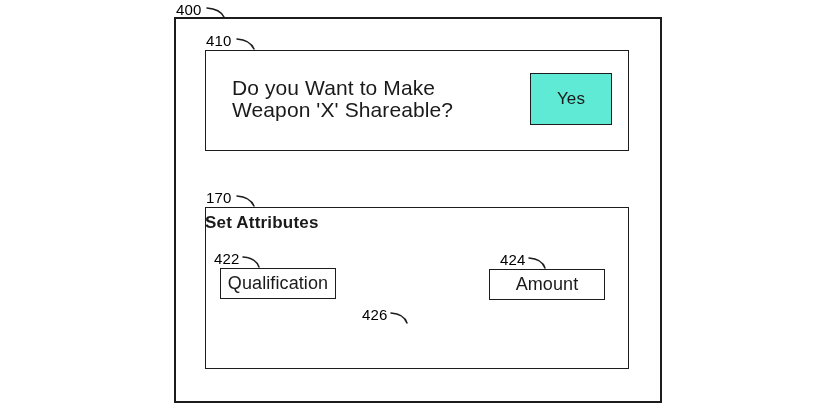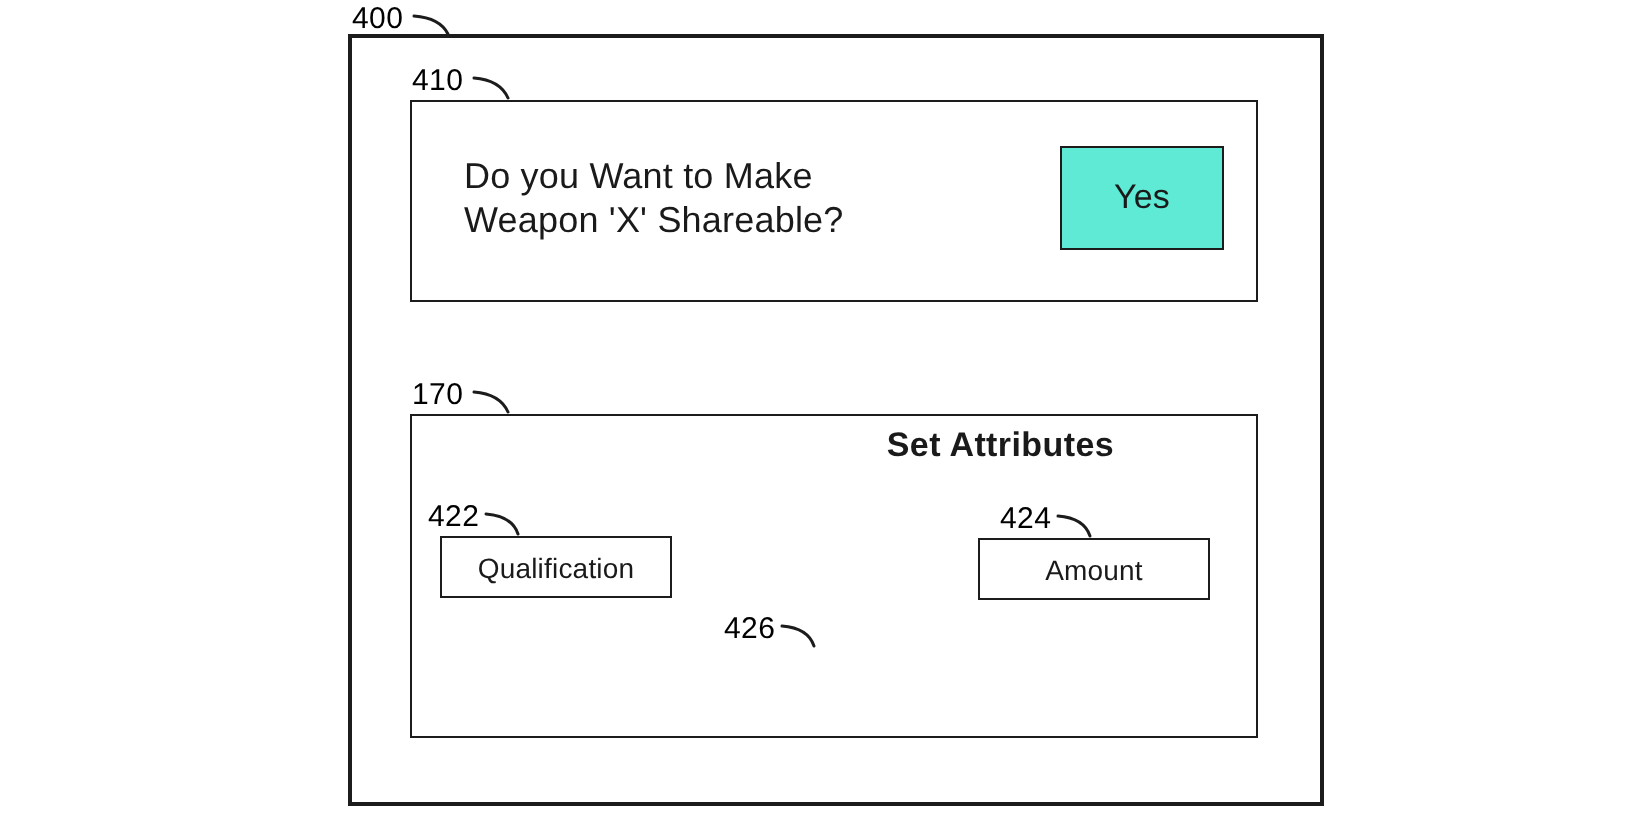--- a/index.html
+++ b/index.html
@@ -54,21 +54,21 @@
     width: 424px;
     height: 162px;
   }
 
   
   .dialog-text {
     position: absolute;
     left: 232px;
     top: 77px;
     width: 270px;
-    font-size: 18px;
+    font-size: 21px;
     line-height: 22px;
     text-align: left;
     white-space: pre-line;
     letter-spacing: 0.1px;
   }
 
   .btn {
     position: absolute;
     border: 1.7px solid #1c1c1c;
     box-sizing: border-box;
@@ -85,35 +85,35 @@
     width: 82px;
     height: 52px;
   }
 
   
   .panel-title {
     position: absolute;
     left: 205px;
     top: 213px;
     width: 352px;
-    text-align: right;
+    text-align: left;
     font-size: 17px;
     font-weight: bold;
     letter-spacing: 0.2px;
   }
 
   .attr-box {
     position: absolute;
     border: 1.7px solid #1c1c1c;
     box-sizing: border-box;
     background: #ffffff;
     display: flex;
     align-items: center;
     justify-content: center;
-    font-size: 14px;
+    font-size: 18px;
     letter-spacing: 0.1px;
   }
   .attr-qualification {
     left: 220px;
     top: 268px;
     width: 116px;
     height: 31px;
   }
   .attr-amount {
     left: 489px;

